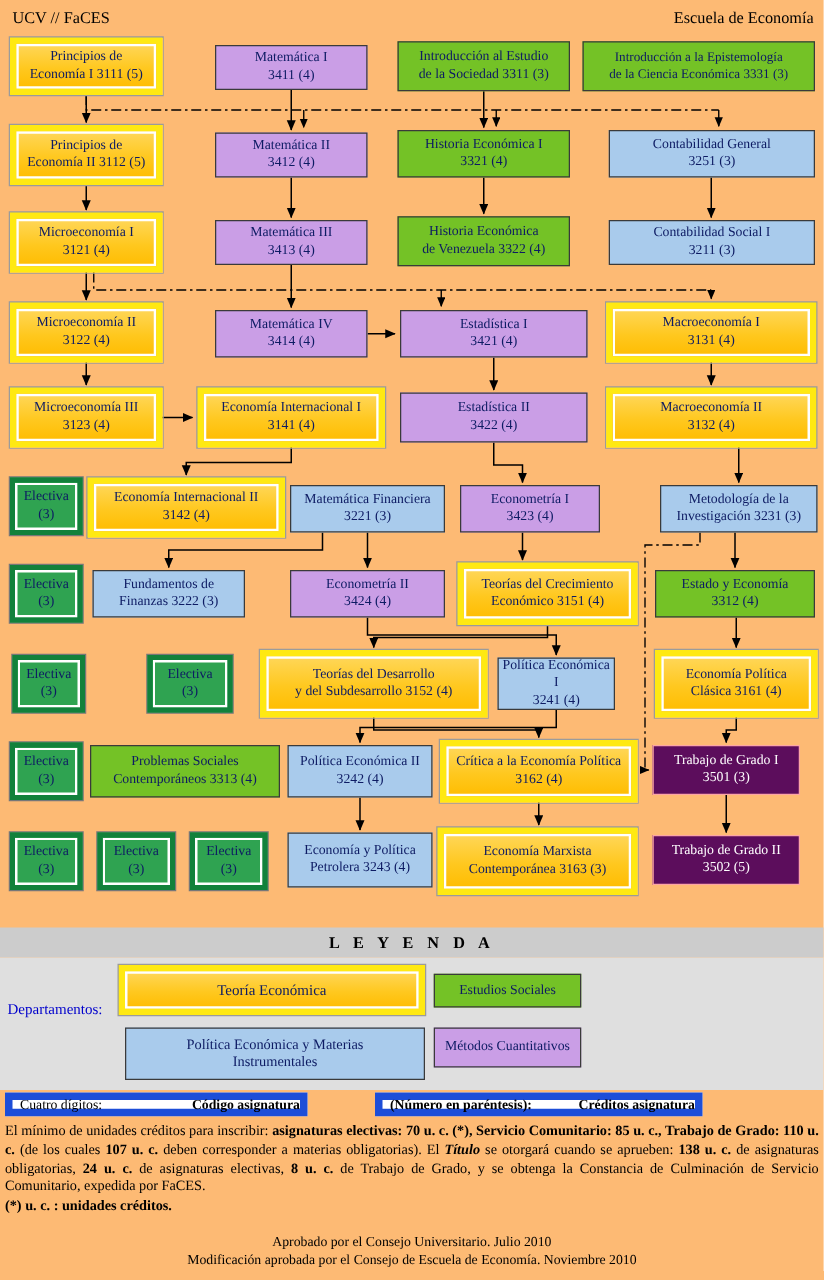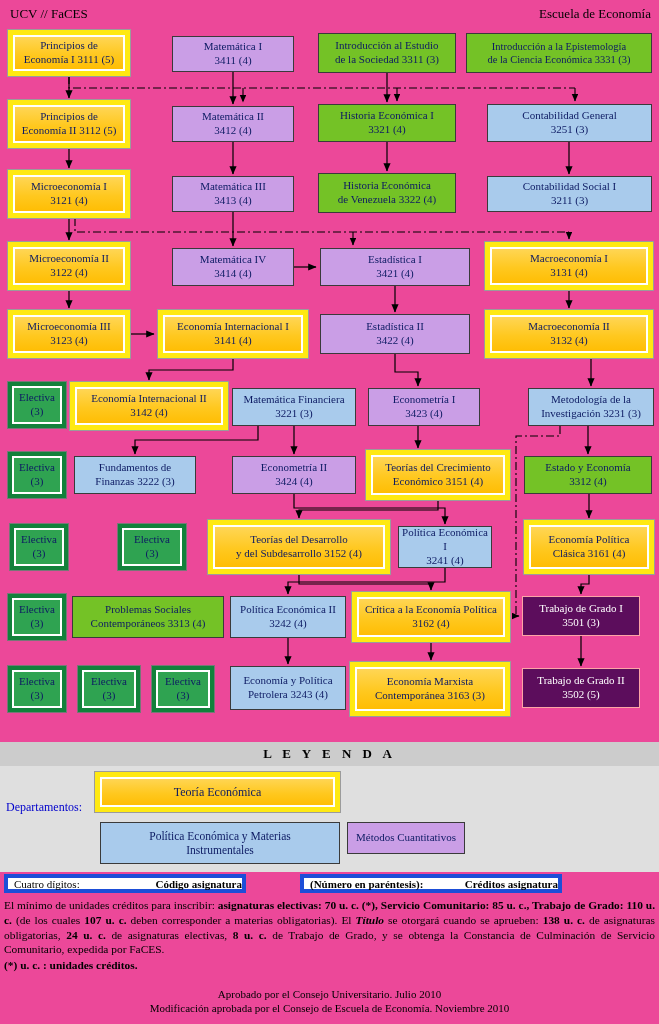--- a/index.html
+++ b/index.html
@@ -1,17 +1,17 @@
 <!DOCTYPE html>
 <html><head>
 <meta charset="utf-8">
 <style>
   html,body{margin:0;padding:0;background:#ffffff;}
   body{font-family:"Liberation Serif", serif; color:#000;}
-  #stage{position:relative;width:659px;height:1024px;background:#ec4899;overflow:hidden;}
+  #stage{position:relative;width:659px;height:1024px;background:#fdba74;overflow:hidden;}
   .hdr{position:absolute;top:6px;font-size:13px;color:#000;}
   .hdr.left{left:10px;}
   .hdr.right{right:8px;}
   .box{
     position:absolute;box-sizing:border-box;
     display:flex;align-items:center;justify-content:center;
     text-align:center;font-size:11px;line-height:1.25;
     white-space:pre-line;color:#0d1b63;padding:1px 2px;
   }
   .teoria{
@@ -27,21 +27,21 @@
   .sociales{background:#74C226;border:1px solid #3a3a3a;}
   .metodos{background:#CA9EE6;border:1px solid #3a3a3a;}
   .instr{background:#A9CBEC;border:1px solid #3a3a3a;}
   .grado{background:#5C0D5C;border:1px solid #fca5a5;color:#ffffff;}
   svg.arrows{position:absolute;left:0;top:0;pointer-events:none;}
   .leyenda-bar{position:absolute;left:0;top:742px;width:659px;height:24px;background:#CCCCCC;
     display:flex;align-items:center;justify-content:center;font-size:13px;font-weight:bold;
     letter-spacing:4px;}
   .leyenda-body{position:absolute;left:0;top:766px;width:659px;height:106px;background:#DFDFDF;}
   .dept-label{position:absolute;left:6px;top:800px;font-size:12px;font-weight:normal;color:#0000CC;}
-  .codebox{position:absolute;box-sizing:border-box;border:4px solid #1d4ed8;background:#fff;
+  .codebox{position:absolute;box-sizing:border-box;border:6px solid #1d4ed8;background:#fff;
     height:19px;font-size:11px;display:flex;align-items:center;}
   .codebox .lbl{padding:0 6px;}
   .codebox .val{flex:1;text-align:right;font-weight:bold;}
   .notes-wrap{position:absolute;left:4px;top:898px;width:651px;font-size:11.4px;line-height:1.3;}
   .note{text-align:justify;}
   .footnote{font-weight:bold;margin-top:1px;}
   .footer{margin-top:14px;text-align:center;font-size:11px;}
 </style>
 </head>
 <body>
@@ -200,20 +200,21 @@
 Petrolera  3243  (4)</div>
   <div class="box teoria" style="left:350px;top:662px;width:160px;height:54px">Economía Marxista
 Contemporánea 3163 (3)</div>
   <div class="box grado" style="left:522px;top:668px;width:118px;height:40px">Trabajo de Grado II
 3502  (5)</div>
 
   <div class="leyenda-bar">L E Y E N D A</div>
   <div class="leyenda-body"></div>
   <div class="dept-label">Departamentos:</div>
   <div class="box teoria" style="left:95px;top:772px;width:245px;height:40px;font-size:12px">Teoría   Económica</div>
+  <div class="box sociales" style="left:347px;top:779px;width:118px;height:27px;font-size:11px">Estudios  Sociales</div>
   <div class="box metodos" style="left:347px;top:822px;width:118px;height:32px;font-size:11px">Métodos  Cuantitativos</div>
   <div class="box instr" style="left:100px;top:822px;width:240px;height:42px;font-size:11.5px">Política  Económica  y  Materias
 Instrumentales</div>
 
   <div class="codebox" style="left:4px;top:874px;width:242px">
     <span class="lbl">Cuatro dígitos:</span>
     <span class="val">Código asignatura</span>
   </div>
   <div class="codebox" style="left:300px;top:874px;width:262px">
     <span class="lbl" style="font-weight:bold">(Número en paréntesis):</span>

